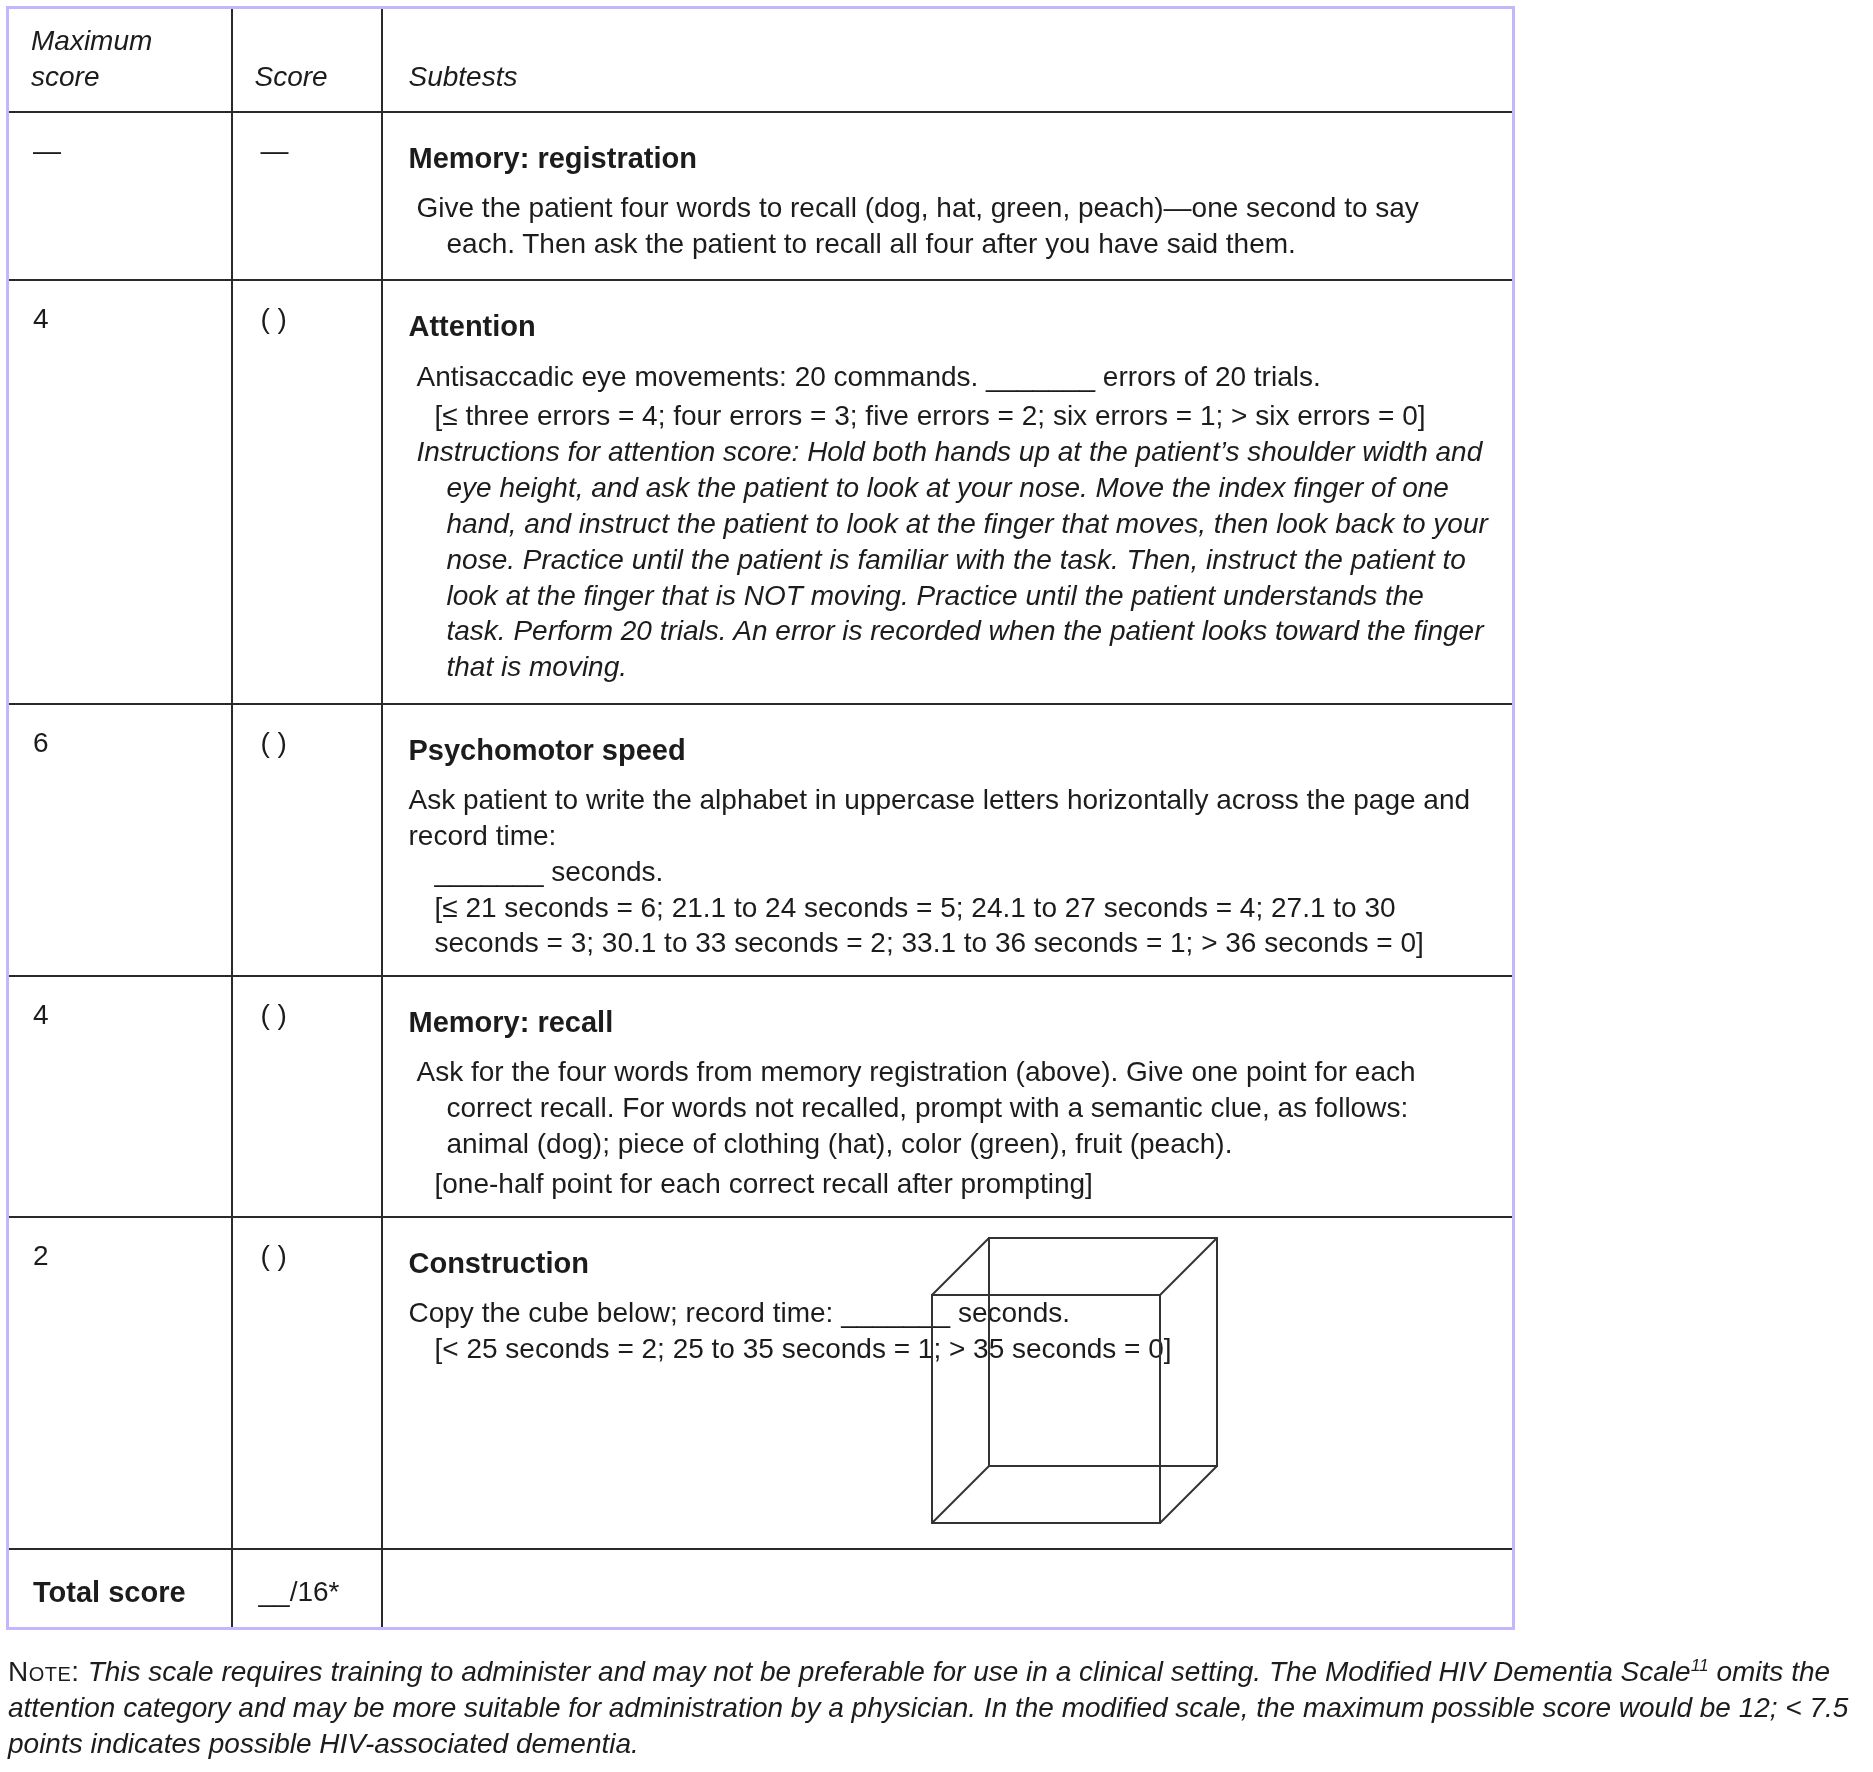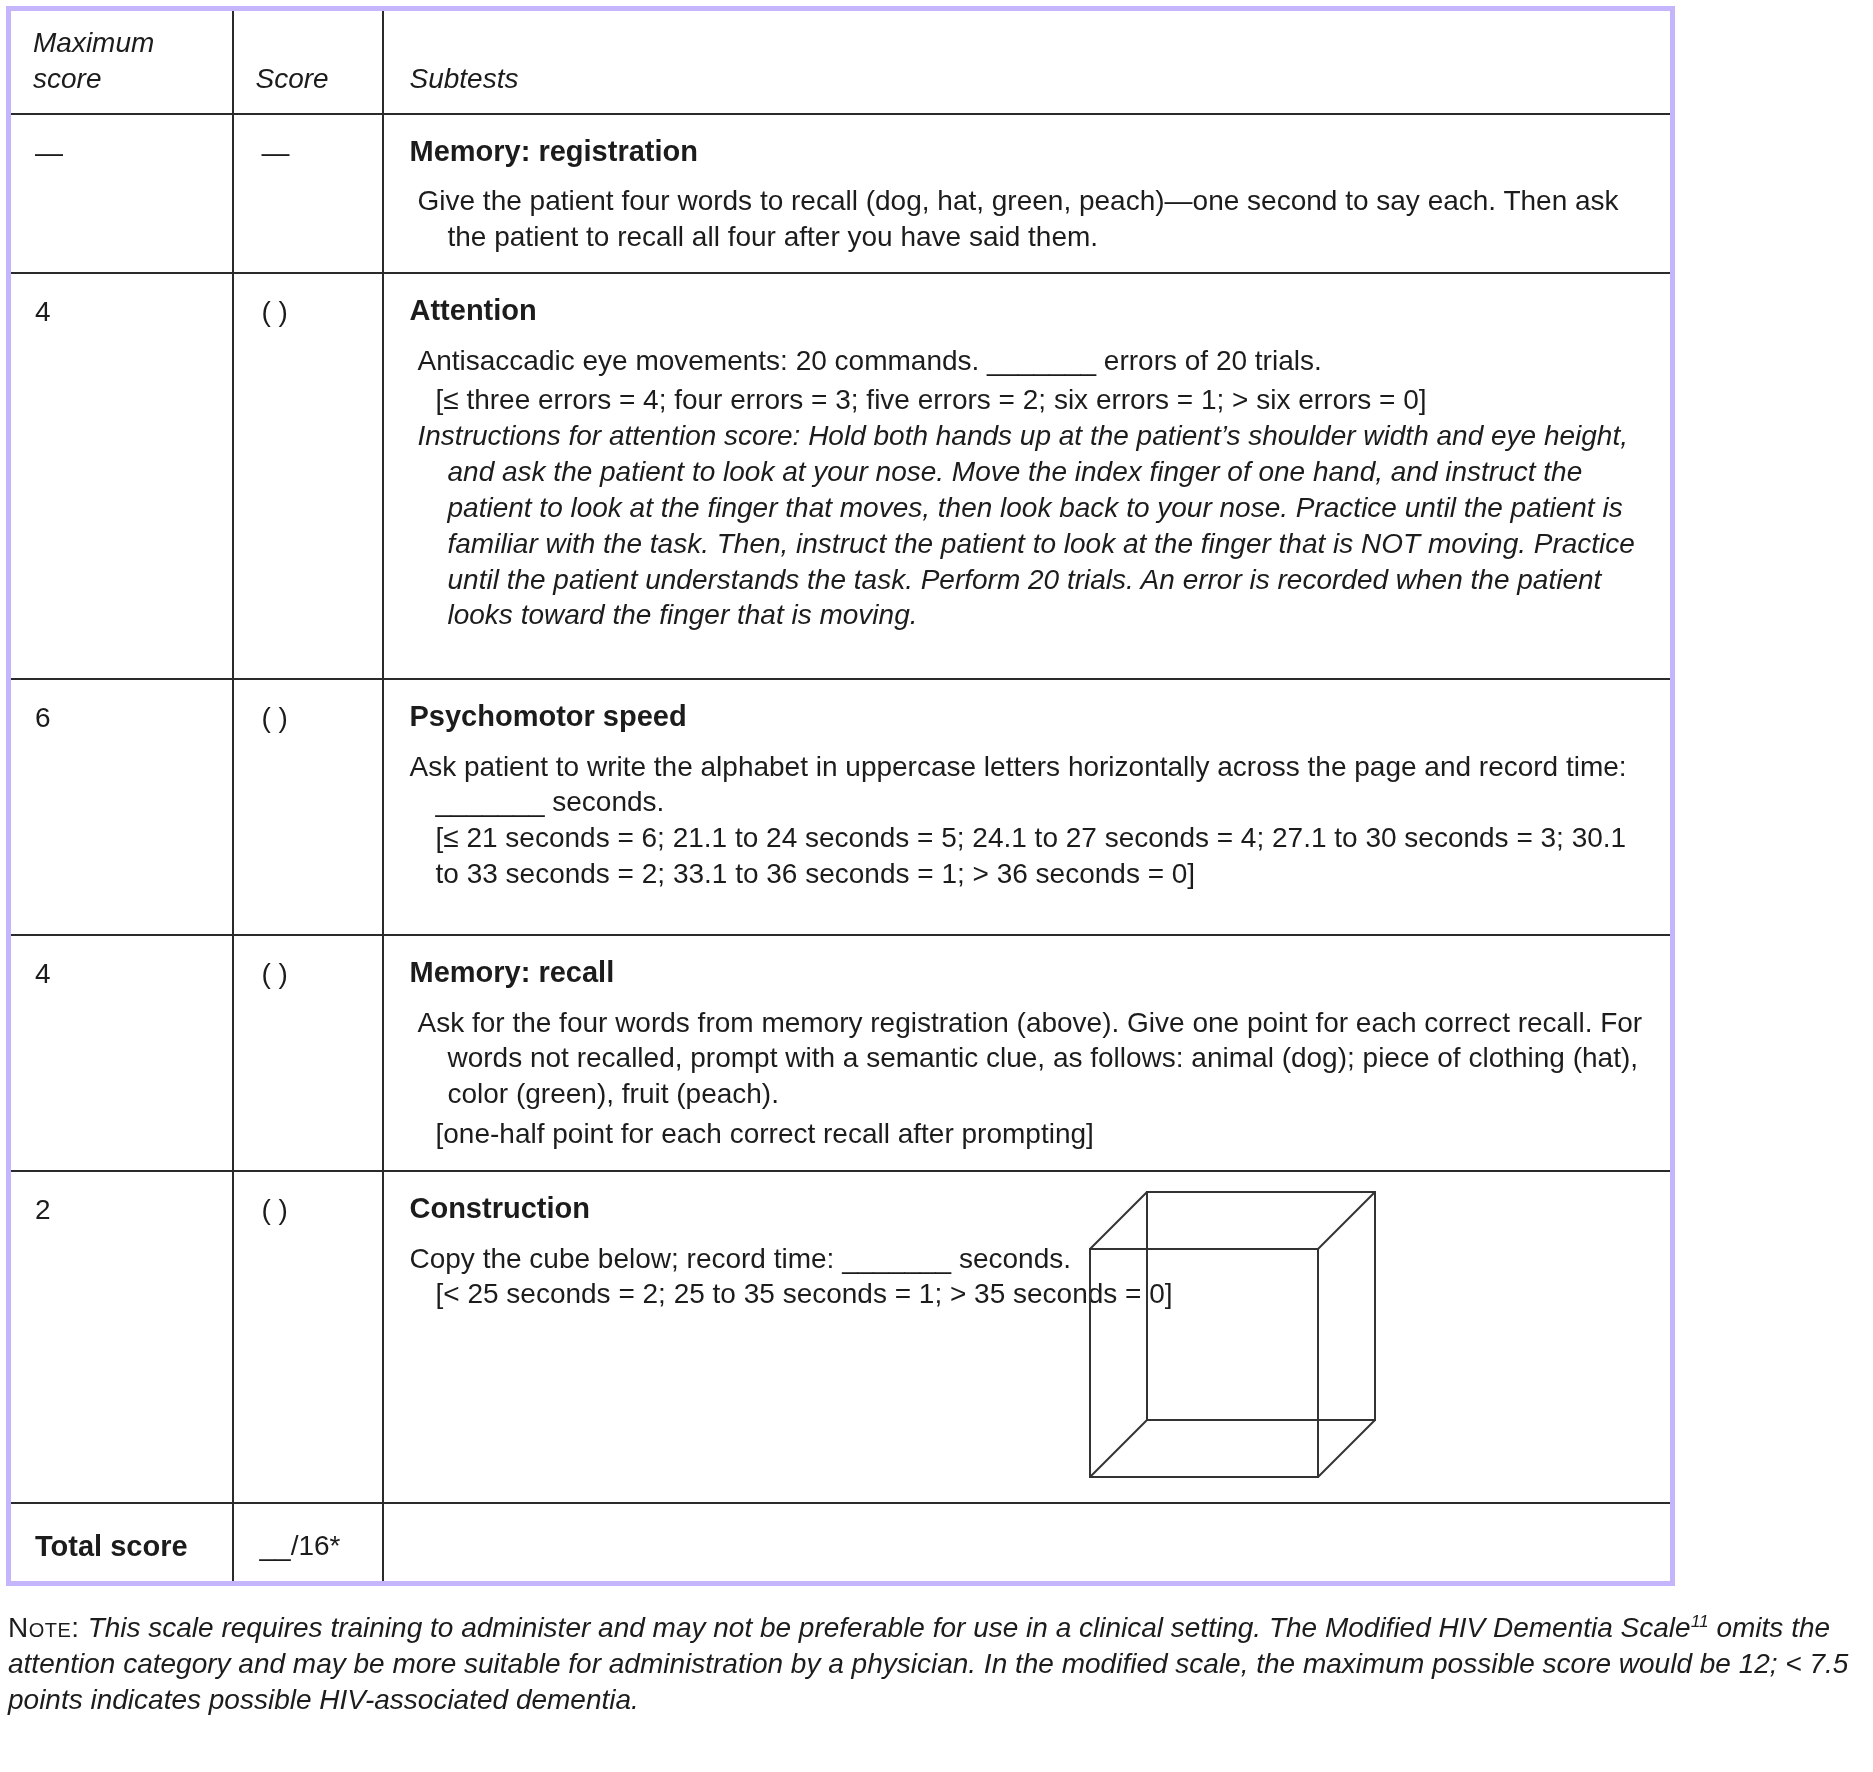--- a/index.html
+++ b/index.html
@@ -12,22 +12,22 @@
     line-height: 1.28;
   }
   .page {
     width: 1873px;
     box-sizing: border-box;
     padding: 6px 6px 0 6px;
   }
   table.score-table {
     border-collapse: collapse;
     table-layout: fixed;
-    width: 1669px;
-    border: 5px solid #c4b5fd;
+    width: 1509px;
+    border: 3px solid #c4b5fd;
   }
   table.score-table col.c1 { width: 224px; }
   table.score-table col.c2 { width: 150px; }
   table.score-table th,
   table.score-table td {
     border: 2px solid #2a2a2a;
     vertical-align: top;
     text-align: left;
     box-sizing: border-box;
   }
@@ -40,21 +40,21 @@
   }
   th.score-h { }
   th.subtests-h { padding-left: 26px; }
   td.num {
     padding: 20px 8px 0 24px;
   }
   td.score-cell {
     padding: 20px 8px 0 28px;
   }
   td.subtest {
-    padding: 18px 22px 14px 26px;
+    padding: 27px 22px 14px 26px;
   }
   .subtest-title {
     font-weight: bold;
     font-size: 29px;
     margin: 0 0 13px 0;
   }
   p.body-par {
     margin: 0 0 4px 8px;
     padding-left: 30px;
     text-indent: -30px;

